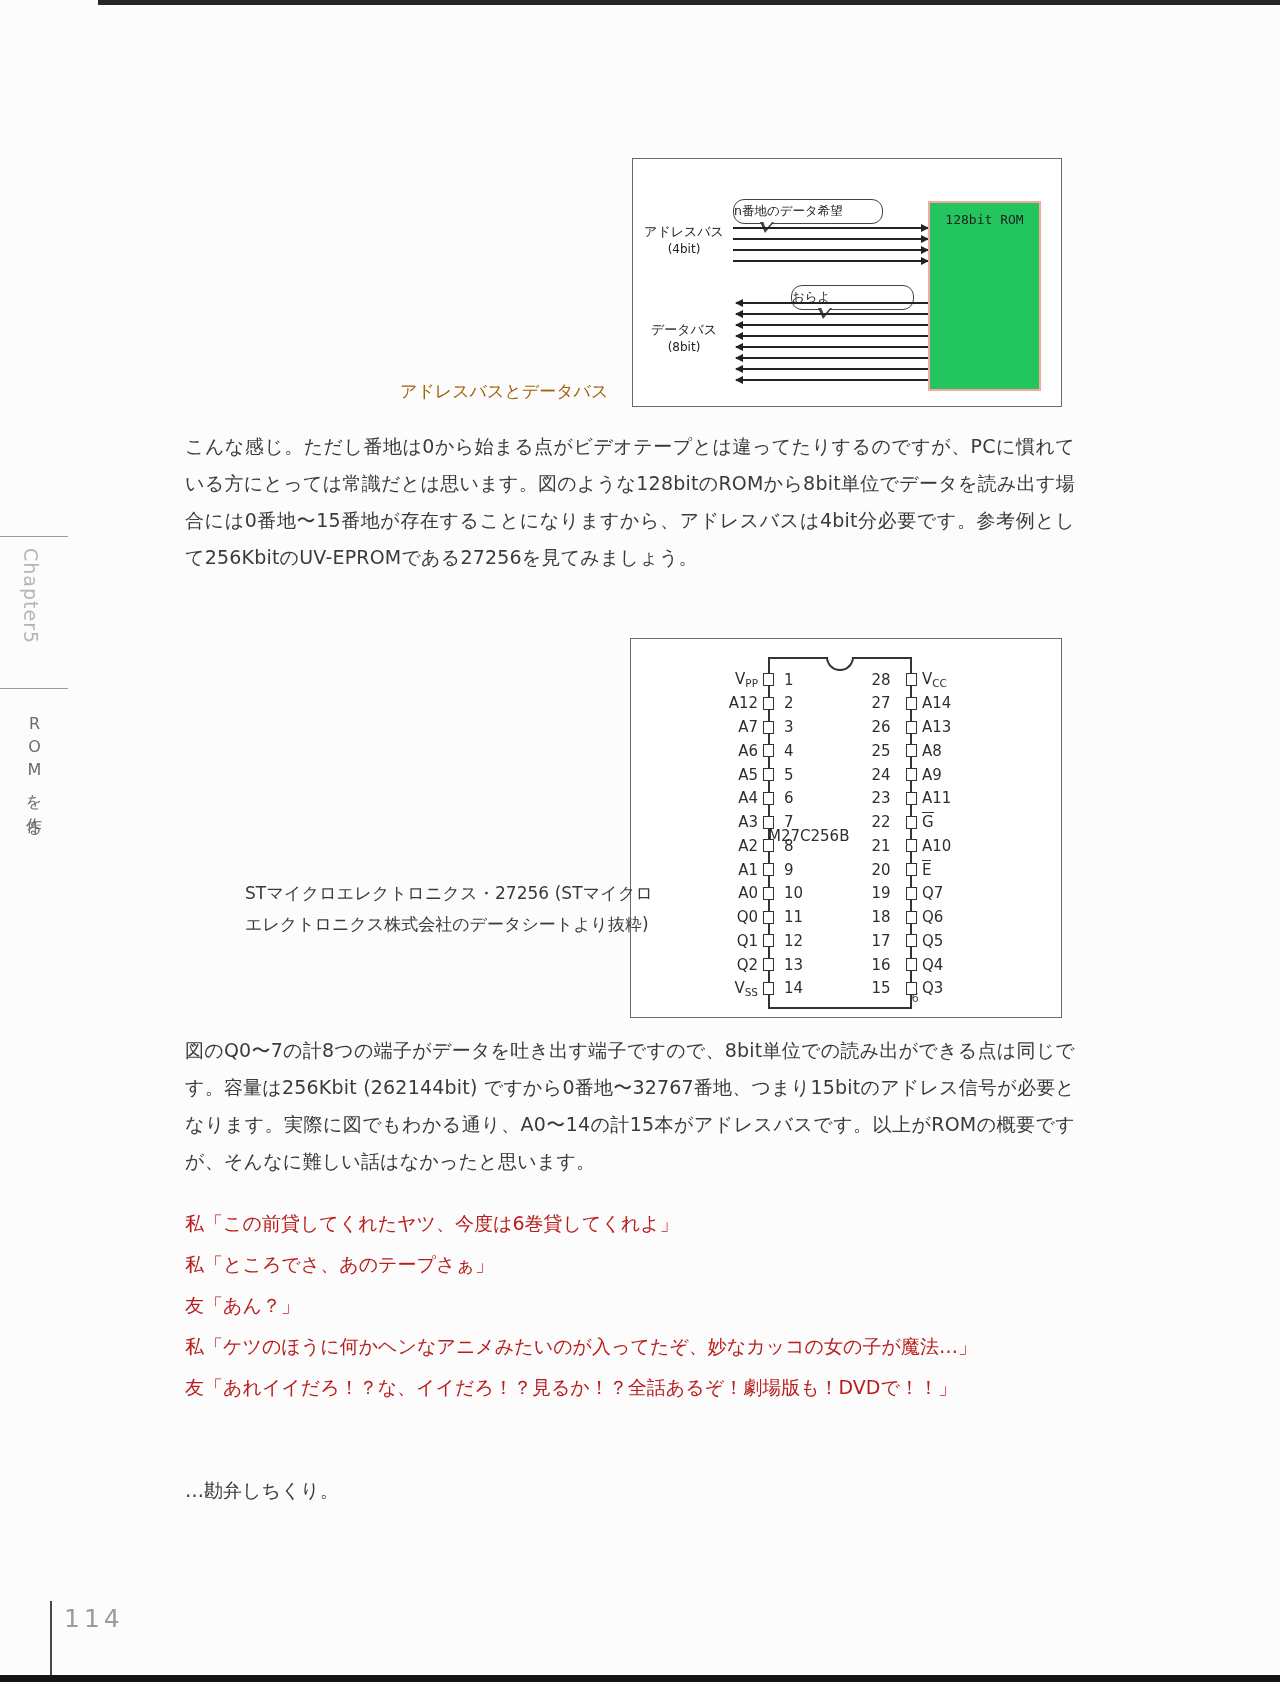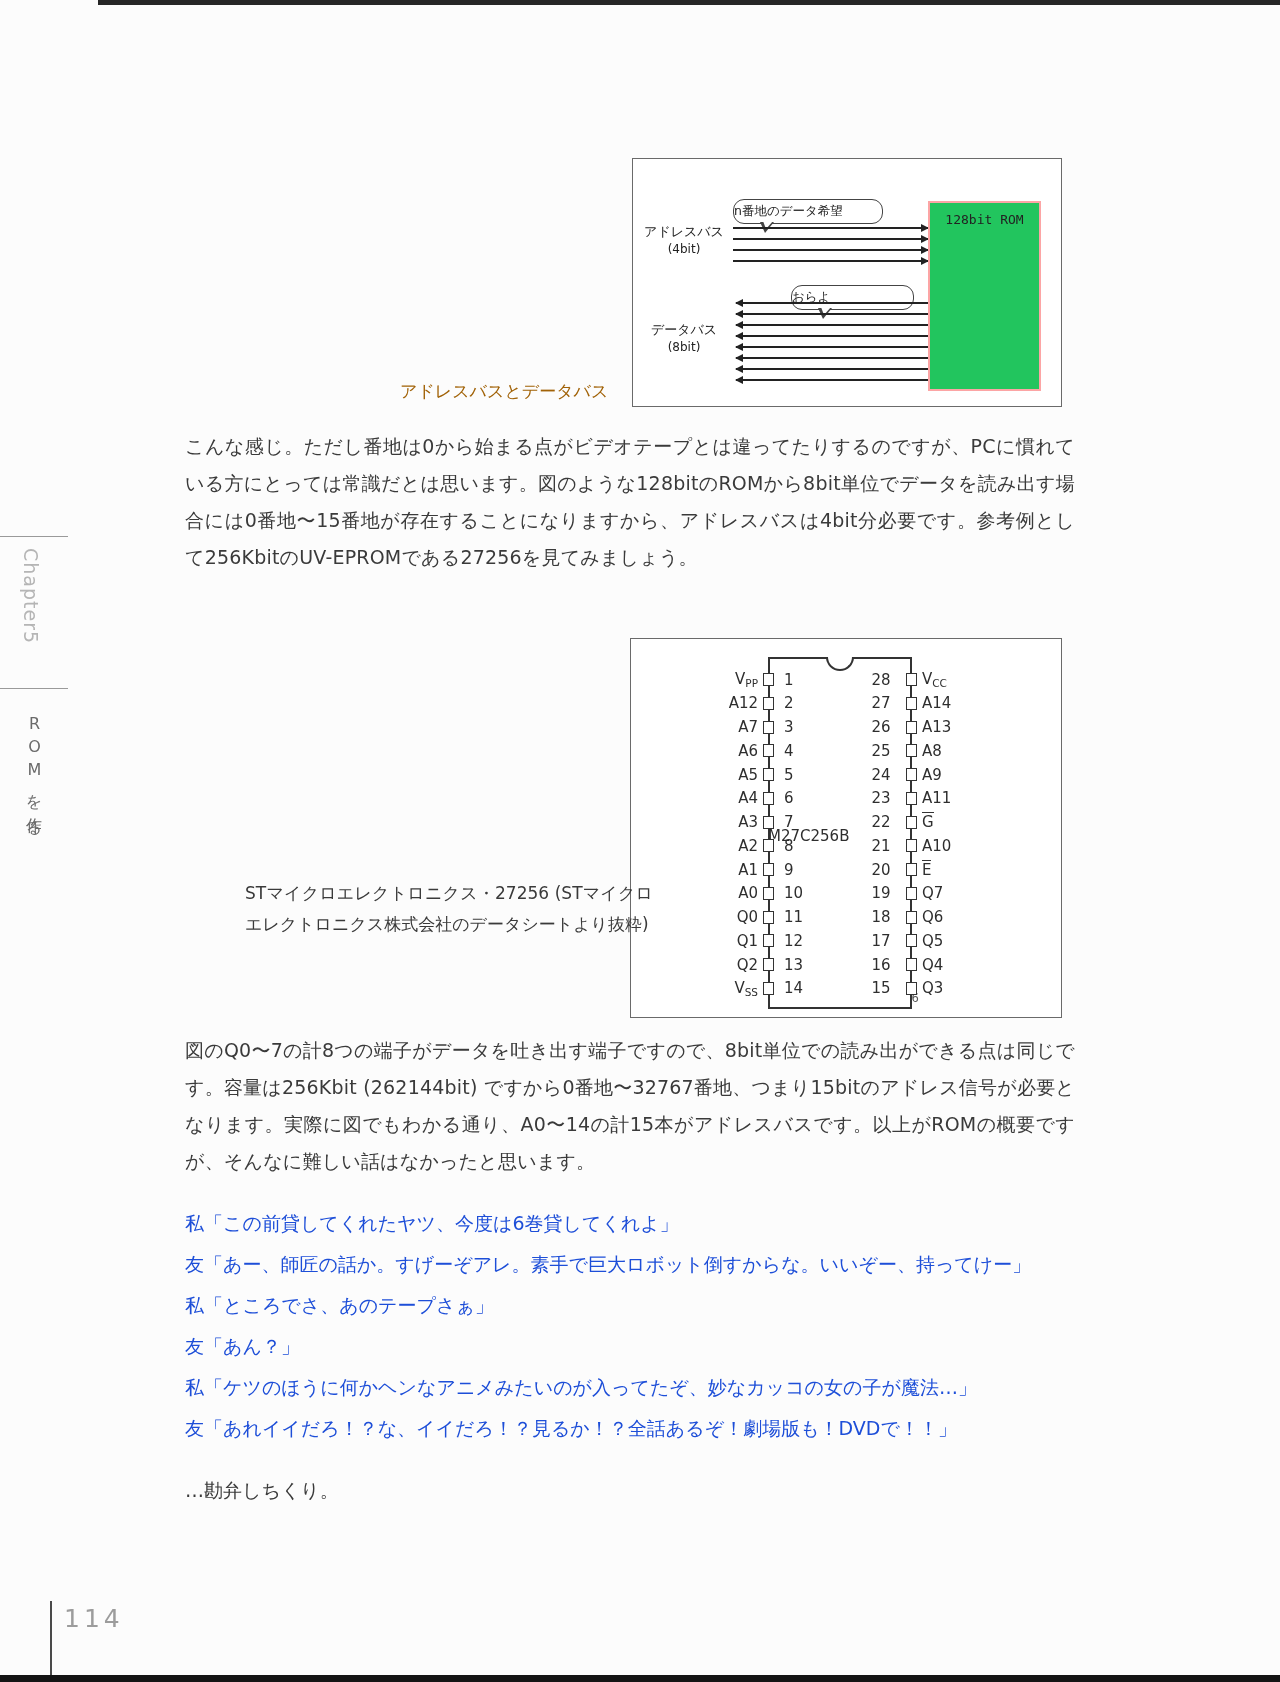--- a/index.html
+++ b/index.html
@@ -75,21 +75,21 @@
 
   
   .para {
     position:absolute; left:185px; width:890px;
     font-size:19px; line-height:37px; color:#3a3a3a;
     text-align:justify; letter-spacing:0.2px;
   }
   .para-1 { top:428px; }
   .para-2 { top:1032px; }
   .dialogue { position:absolute; left:185px; top:1203px; width:900px; }
-  .dialogue-line { height:41px; line-height:41px; font-size:19px; color:#1d4ed8; white-space:nowrap; }
+  .dialogue-line { height:41px; line-height:41px; font-size:19px; color:#b91c1c; white-space:nowrap; }
   .closing { position:absolute; left:185px; top:1478px; font-size:19px; color:#3a3a3a; }
 
   
   .pinout-diagram {
     position:absolute; left:630px; top:638px; width:432px; height:380px;
     border:1px solid #6a6a6a; background:#fff;
   }
   .ic-caption {
     position:absolute; left:245px; top:878px; width:408px;
     font-size:17px; line-height:31px; color:#3a3a3a; text-align:justify;
@@ -304,21 +304,20 @@
         </div>
     </div>
     <div class="figure-id">AI00756</div>
   </div>
   <div class="ic-caption">STマイクロエレクトロニクス・27256 (STマイクロエレクトロニクス株式会社のデータシートより抜粋)</div>
 
   <div class="para para-2">図のQ0〜7の計8つの端子がデータを吐き出す端子ですので、8bit単位での読み出ができる点は同じです。容量は256Kbit (262144bit) ですから0番地〜32767番地、つまり15bitのアドレス信号が必要となります。実際に図でもわかる通り、A0〜14の計15本がアドレスバスです。以上がROMの概要ですが、そんなに難しい話はなかったと思います。</div>
 
   <div class="dialogue">
       <div class="dialogue-line">私「この前貸してくれたヤツ、今度は6巻貸してくれよ」</div>
-      <div class="dialogue-line">友「あー、師匠の話か。すげーぞアレ。素手で巨大ロボット倒すからな。いいぞー、持ってけー」</div>
       <div class="dialogue-line">私「ところでさ、あのテープさぁ」</div>
       <div class="dialogue-line">友「あん？」</div>
       <div class="dialogue-line">私「ケツのほうに何かヘンなアニメみたいのが入ってたぞ、妙なカッコの女の子が魔法…」</div>
       <div class="dialogue-line">友「あれイイだろ！？な、イイだろ！？見るか！？全話あるぞ！劇場版も！DVDで！！」</div>
     </div>
   <div class="closing">…勘弁しちくり。</div>
 
   <div class="page-num-line"></div>
   <div class="page-num">114</div>
 

